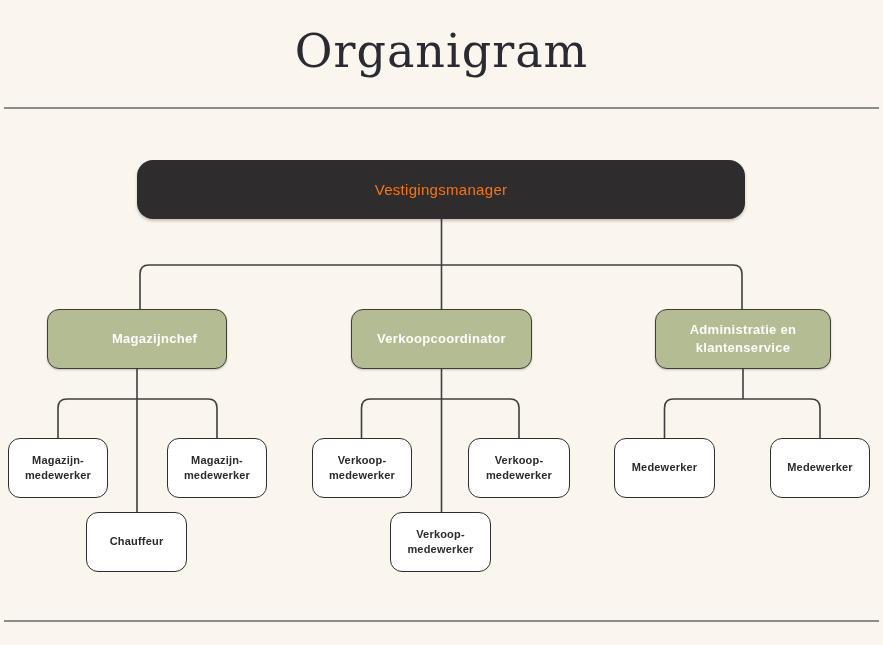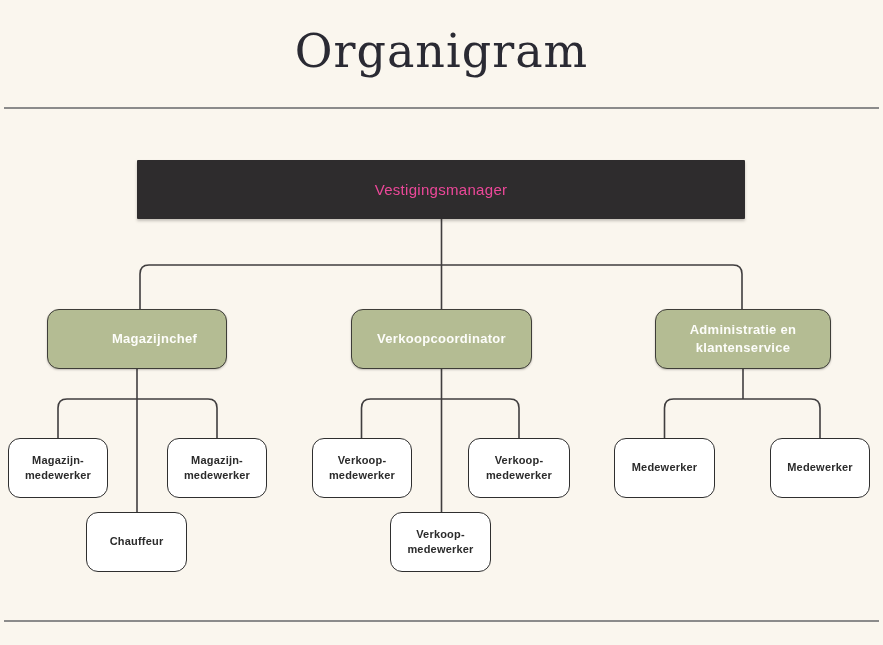--- a/index.html
+++ b/index.html
@@ -41,22 +41,22 @@
     position: absolute;
     display: flex;
     align-items: center;
     justify-content: center;
     text-align: center;
     box-sizing: border-box;
   }
   .node-root {
     left: 137px; top: 160px; width: 608px; height: 59px;
     background: #2E2C2D;
-    border-radius: 1px;
-    color: #ec4899;
+    border-radius: 16px;
+    color: #f97316;
     font-size: 15px;
     font-weight: 400;
     letter-spacing: 0.3px;
     box-shadow: 0 2px 3px rgba(40,35,30,0.25);
     text-align: center;
   }
   .node-manager {
     background: #B4BC93;
     border: 1.5px solid #3E3D38;
     border-radius: 12px;

